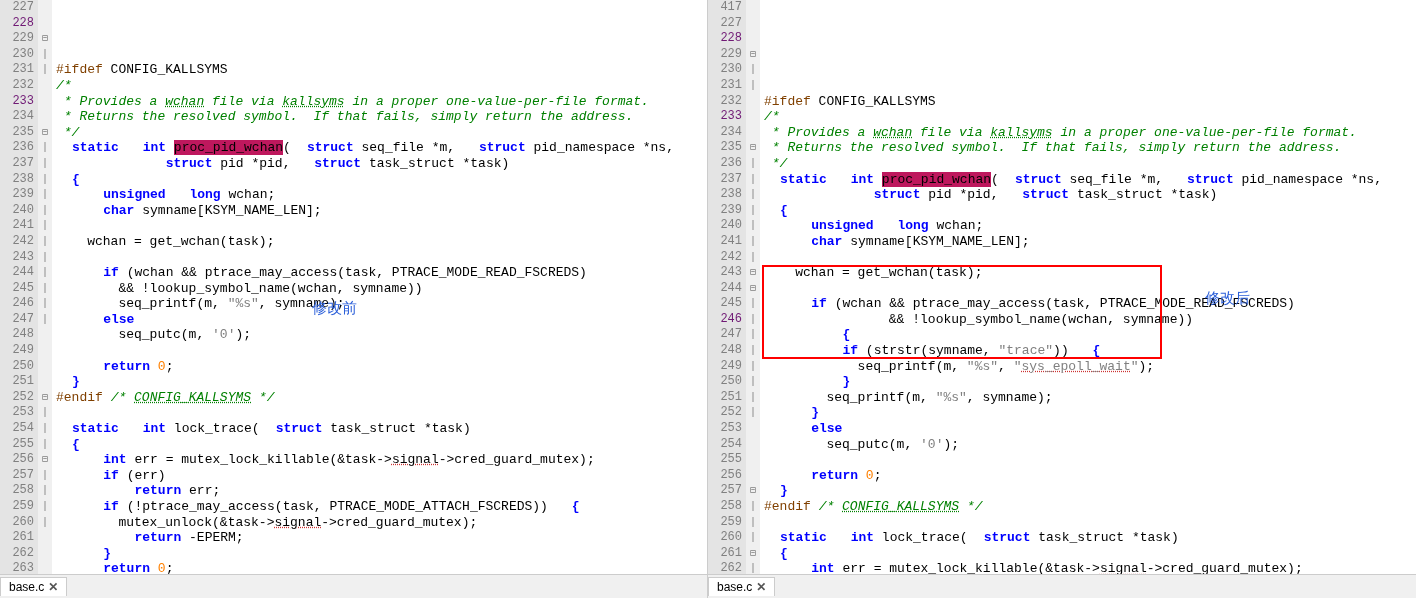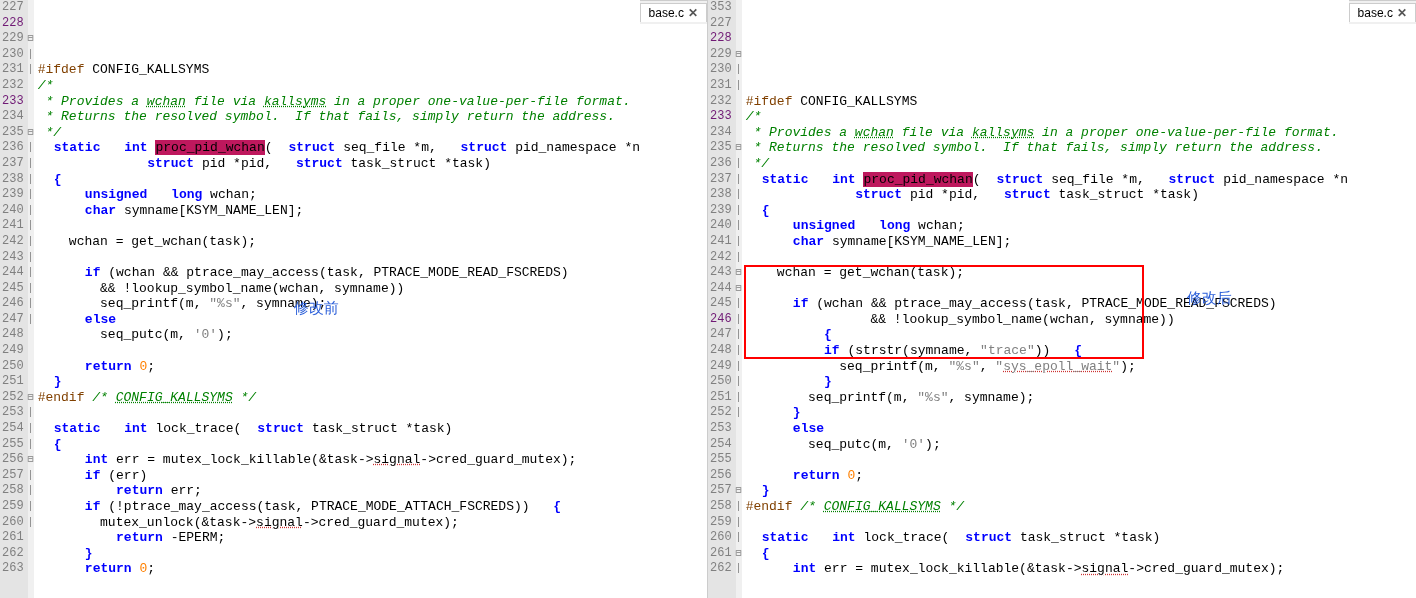--- a/index.html
+++ b/index.html
@@ -7,20 +7,21 @@
     font-family: Consolas, "Courier New", monospace;
     font-size: 13px;
     background: #ffffff;
     display: flex;
     width: 1416px;
     height: 598px;
     overflow: hidden;
   }
   .pane {
     display: flex;
+    flex-direction: column;
     height: 100%;
     position: relative;
   }
   .pane-left { width: 708px; border-right: 1px solid #ccc; }
   .pane-right { width: 708px; }
   .editor {
     flex: 1;
     display: flex;
     overflow: hidden;
     background: #ffffff;
@@ -186,21 +187,21 @@
     <div class="tab">
       <span>base.c</span>
       <span class="close">✕</span>
     </div>
   </div>
 </div>
 
 <div class="pane pane-right">
   <div class="editor">
     <div class="gutter" id="gutter-right">
-        <span class="ln">353</span>
+        <span class="ln">417</span>
         <span class="ln">227</span>
         <span class="ln bold">228</span>
         <span class="ln">229</span>
         <span class="ln">230</span>
         <span class="ln">231</span>
         <span class="ln">232</span>
         <span class="ln bold">233</span>
         <span class="ln">234</span>
         <span class="ln">235</span>
         <span class="ln">236</span>

